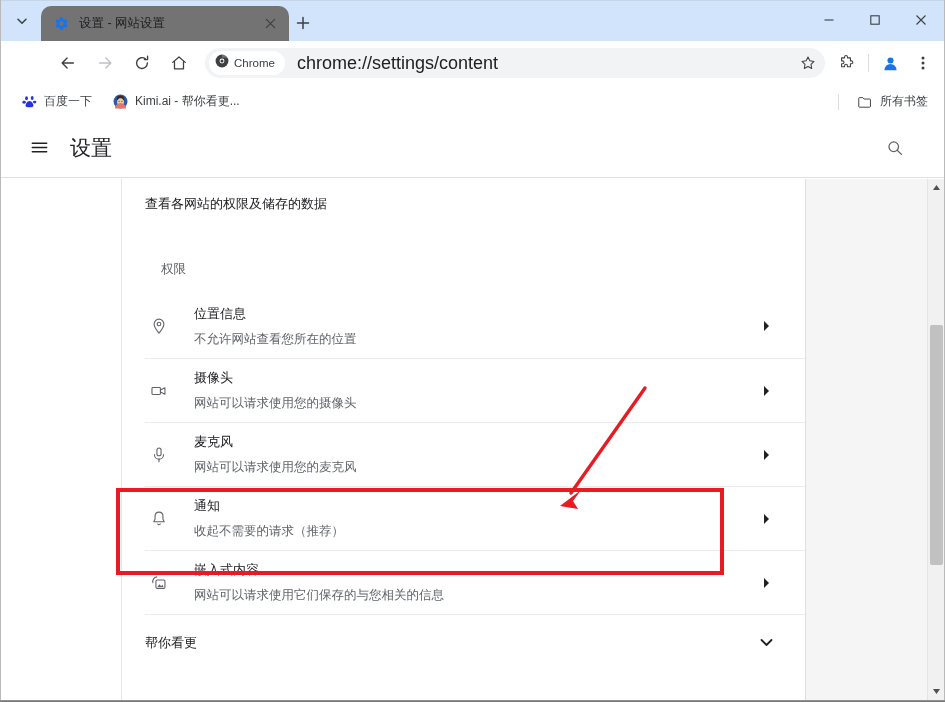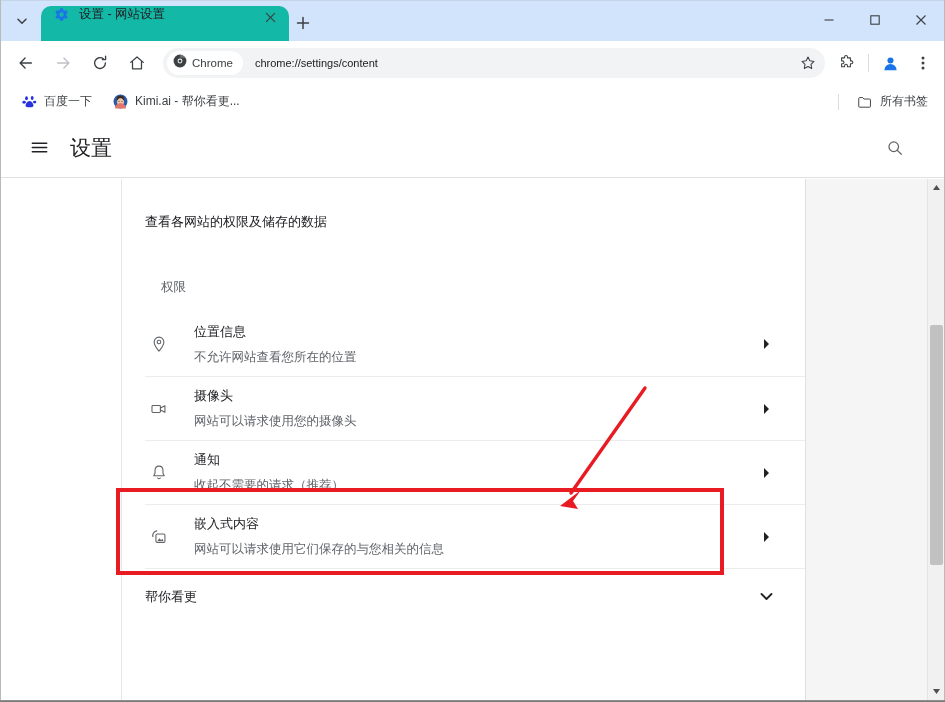--- a/index.html
+++ b/index.html
@@ -42,24 +42,24 @@
     width: 30px; height: 30px;
     border-radius: 50%;
     display: flex; align-items: center; justify-content: center;
     cursor: pointer;
   }
   .tab-search svg { display: block; }
 
   .tab {
     position: absolute; left: 40px; top: 5px;
     width: 248px; height: 35px;
-    background: #14b8a6;
+    background: #737373;
     border-top-left-radius: 10px;
     border-top-right-radius: 10px;
-    display: flex; 
+    display: flex; align-items: center;
   }
   .tab-favicon {
     margin-left: 12px; width: 16px; height: 16px;
     display: flex; align-items: center; justify-content: center;
     flex: 0 0 auto;
   }
   .tab-title {
     margin-left: 10px;
     font-size: 12.5px;
     color: #202124;
@@ -88,21 +88,21 @@
   .wc {
     width: 46px; height: 35px;
     display: flex; align-items: center; justify-content: center;
     cursor: pointer;
   }
 
   
   #toolbar {
     position: absolute; left: 1px; right: 1px; top: 41px; height: 44px;
     background: #ffffff;
-    display: flex; align-items: center;
+    display: flex; align-items: center; padding-left: 42px;
   }
   .tb-btn {
     width: 30px; height: 30px; margin-left: 7px;
     border-radius: 50%;
     display: flex; align-items: center; justify-content: center;
     cursor: pointer; flex: 0 0 auto;
   }
   .tb-btn.first { margin-left: 10px; }
 
   #omnibox {
@@ -122,21 +122,21 @@
     border-radius: 12px;
     display: flex; align-items: center;
     padding: 0 10px 0 6px;
     flex: 0 0 auto;
   }
   .chrome-chip-label {
     font-size: 11.5px; color: #3c4043; margin-left: 5px; font-weight: 500;
   }
   .omni-url {
     margin-left: 12px;
-    font-size: 11px;
+    font-size: 18px;
     color: #202124;
     white-space: nowrap; overflow: hidden;
     flex: 1 1 auto;
   }
   .omni-star {
     width: 26px; height: 26px; margin-right: 4px;
     border-radius: 50%;
     display: flex; align-items: center; justify-content: center;
     cursor: pointer; flex: 0 0 auto;
   }
@@ -226,21 +226,21 @@
     position: absolute; left: 122px; top: 0; right: 0; bottom: 0;
     background: #f5f5f5;
   }
   #card {
     position: absolute; left: 0; top: 0; width: 683px; bottom: 0;
     background: #ffffff;
     border-right: 1px solid #e0e0e0;
   }
 
   .section-intro {
-    padding: 34px 0 0 22px;
+    padding: 16px 0 0 22px;
     font-size: 13px;
     color: #202124;
   }
   .section-label {
     padding: 48px 0 0 38px;
     font-size: 12.5px;
     color: #5f6368;
   }
 
   .row {
@@ -533,20 +533,38 @@
             <span class="row-title" style="display:block">摄像头</span>
             <span class="row-sub" style="display:block">网站可以请求使用您的摄像头</span>
           </span>
           <span class="row-arrow">
             <svg width="9" height="12" viewBox="0 0 9 12">
               <path d="M2 1 L7 6 L2 11 Z" fill="#202124"></path>
             </svg>
           </span>
         </div>
 
+        <div class="row">
+          <span class="row-icon">
+            <svg width="18" height="18" viewBox="0 0 20 20">
+              <rect x="7.7" y="2.2" width="4.6" height="8.6" rx="2.3" fill="none" stroke="#5f6368" stroke-width="1.2"></rect>
+              <path d="M5 9.6 a5 5 0 0 0 10 0" fill="none" stroke="#5f6368" stroke-width="1.2" stroke-linecap="round"></path>
+              <path d="M10 14.6 V17.4" stroke="#5f6368" stroke-width="1.2" stroke-linecap="round"></path>
+            </svg>
+          </span>
+          <span class="row-text">
+            <span class="row-title" style="display:block">麦克风</span>
+            <span class="row-sub" style="display:block">网站可以请求使用您的麦克风</span>
+          </span>
+          <span class="row-arrow">
+            <svg width="9" height="12" viewBox="0 0 9 12">
+              <path d="M2 1 L7 6 L2 11 Z" fill="#202124"></path>
+            </svg>
+          </span>
+        </div>
 
         <div class="row">
           <span class="row-icon">
             <svg width="18" height="18" viewBox="0 0 20 20">
               <path d="M10 2.4 c-2.6 0-4.4 2-4.4 4.6 v3.4 l-1.4 2.6 h11.6 l-1.4-2.6 V7
                        c0-2.6-1.8-4.6-4.4-4.6z" fill="none" stroke="#5f6368" stroke-width="1.2" stroke-linejoin="round"></path>
               <path d="M8.3 15.2 a1.8 1.8 0 0 0 3.4 0" fill="none" stroke="#5f6368" stroke-width="1.2"></path>
             </svg>
           </span>
           <span class="row-text">

